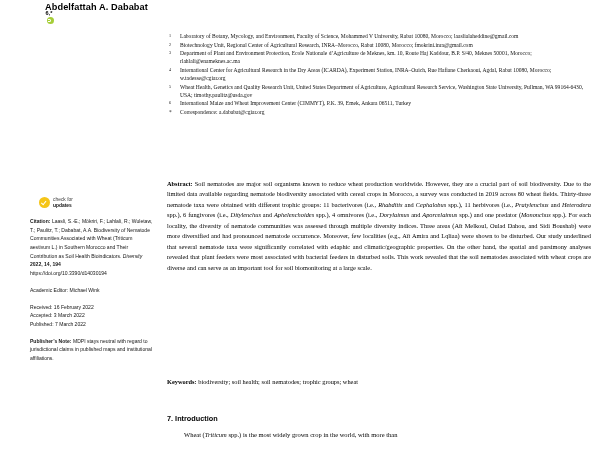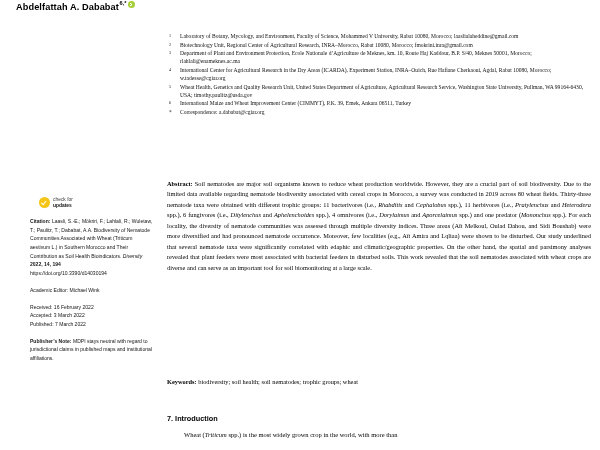--- a/index.html
+++ b/index.html
@@ -18,29 +18,30 @@
 
   .page {
     position: absolute;
     inset: 0;
     background: #ffffff;
   }
 
   
   .author-line {
     position: absolute;
-    left: 16px;
+    left: 45px;
     top: 2px;
     font-family: "Liberation Sans", sans-serif;
     font-weight: bold;
     font-size: 9.2px;
     letter-spacing: 0.1px;
     white-space: nowrap;
     display: flex;
     align-items: flex-start;
+    flex-direction: column;
   }
   .author-line .sup {
     font-size: 5.6px;
     vertical-align: super;
     position: relative;
     top: -2px;
     margin-left: 0.5px;
     font-weight: bold;
   }
   .orcid-icon {

